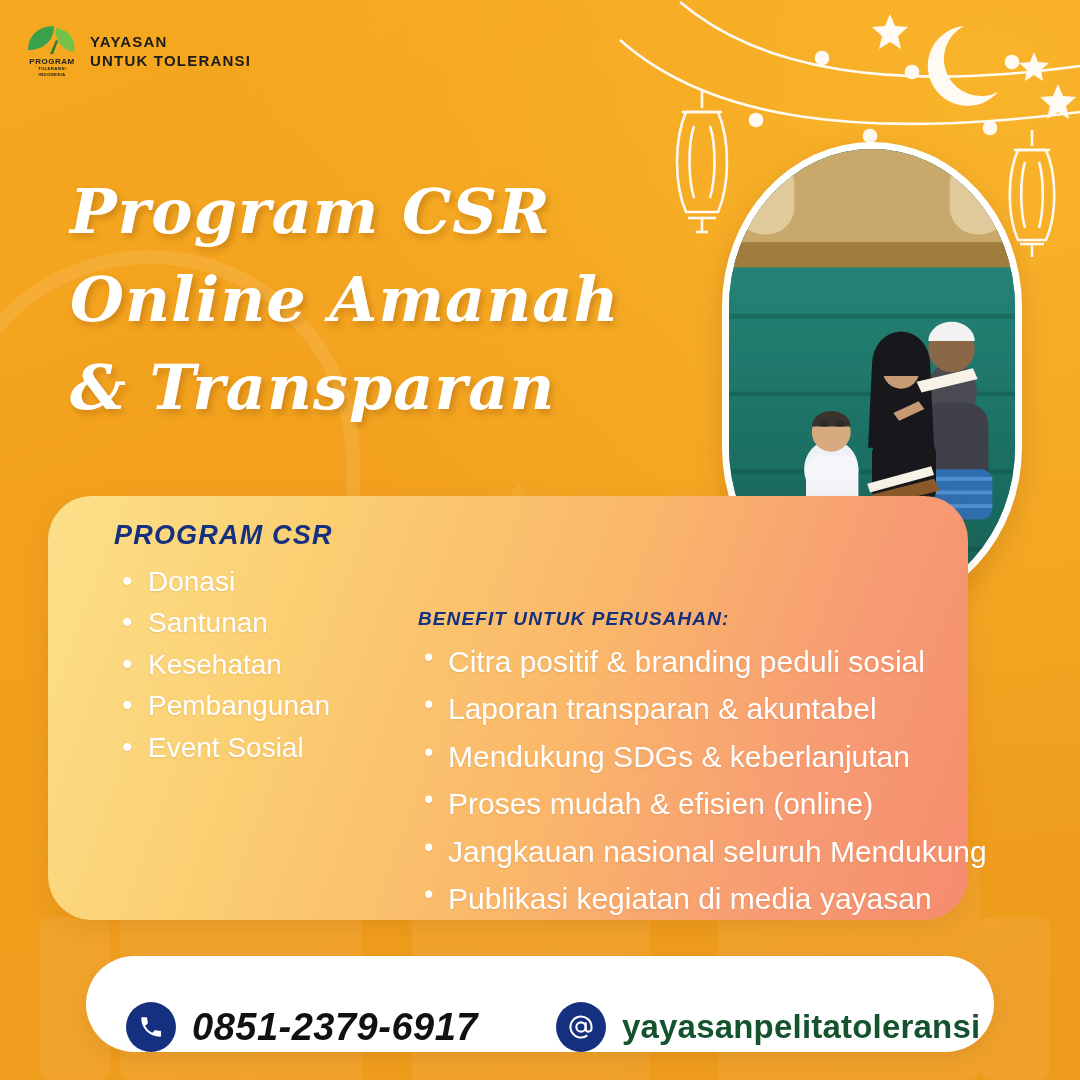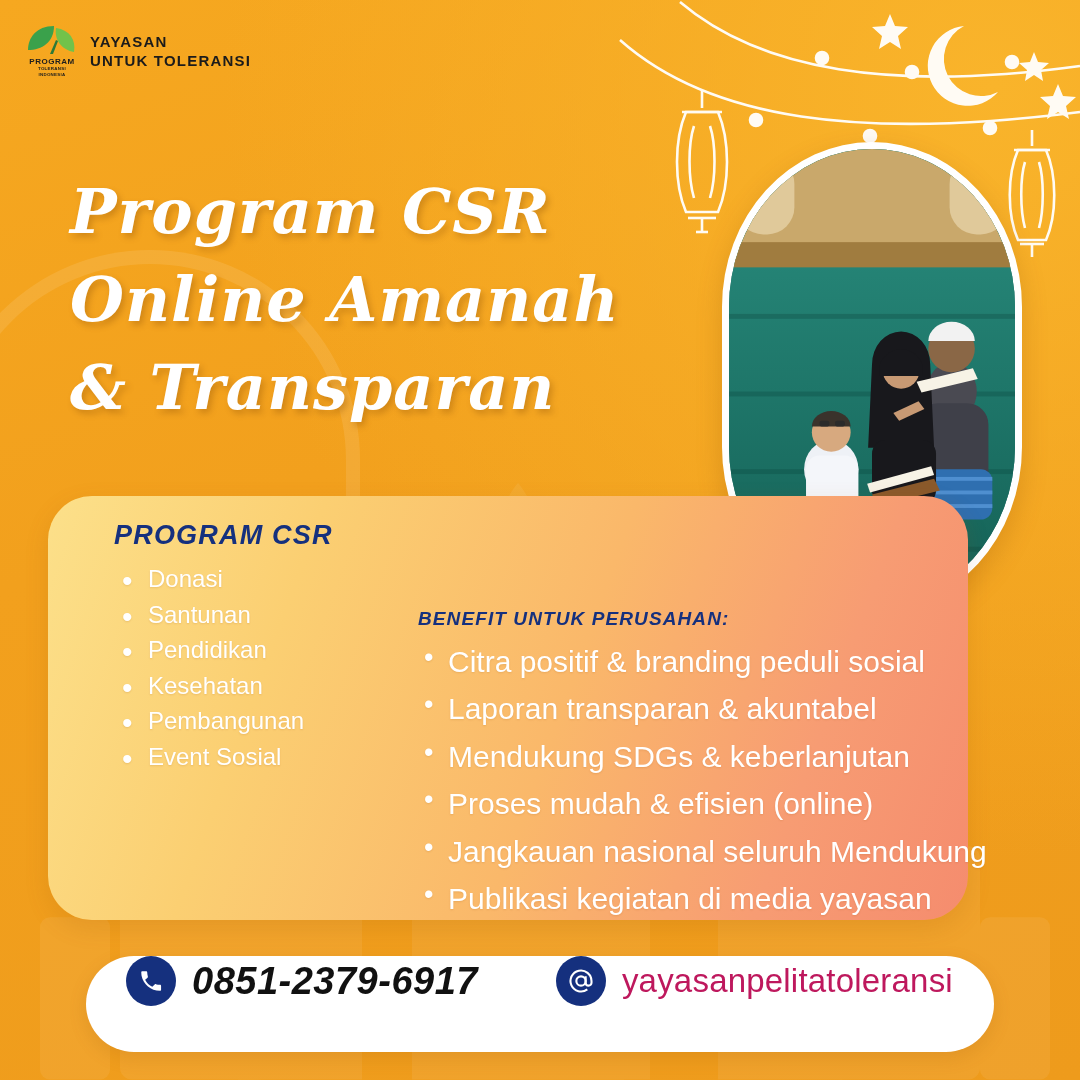--- a/index.html
+++ b/index.html
@@ -88,21 +88,21 @@
     box-shadow:0 8px 24px rgba(150,80,10,.14);
   }
 
   .col-left { position:absolute; left:66px; top:24px; width:330px; }
   .col-left .h {
     font-size:27px; font-weight:bold; font-style:italic;
     color:#15307E; letter-spacing:1.2px; margin-bottom:10px;
   }
   .col-left ul { list-style:none; }
   .col-left li {
-    font-size:24px; color:#ffffff; line-height:1.48;
+    font-size:28px; color:#ffffff; line-height:1.48;
     position:relative; padding-left:34px;
     text-shadow:0 1px 2px rgba(160,90,20,.18);
   }
   .col-left li:before {
     content:"\2022"; position:absolute; left:8px; top:-2px;
     font-size:30px; color:#ffffff;
   }
 
   .col-right { position:absolute; left:370px; top:112px; width:530px; }
   .col-right .h {
@@ -118,37 +118,37 @@
   }
   .col-right li:before {
     content:"\2022"; position:absolute; left:6px; top:-2px;
     font-size:27px; color:#ffffff;
   }
 
   
   .footer {
     position:absolute; left:86px; top:956px; width:908px; height:96px;
     background:#ffffff; border-radius:48px;
-    display:flex; align-items:flex-start;
+    display:flex; align-items:flex-end;
     box-shadow:0 6px 18px rgba(150,80,10,.16);
   }
   .f-item { display:flex; align-items:center; gap:16px; }
   .f-phone { margin-left:40px; }
   .f-ig { margin-left:78px; }
   .circ {
     width:50px; height:50px; border-radius:50%;
     background:#15307E; color:#fff;
     display:flex; align-items:center; justify-content:center;
     font-size:26px; flex:none;
   }
   .f-phone-text {
     font-size:38px; font-weight:bold; color:#111; letter-spacing:.5px;
     font-style:italic;
   }
-  .f-ig-text { font-size:33px; color:#be185d; letter-spacing:.2px; }
+  .f-ig-text { font-size:33px; color:#14532d; letter-spacing:.2px;font-weight:bold; }
 </style>
 </head>
 <body>
 
 <div class="bg"></div>
 
 <svg class="bg-mosque" viewBox="0 0 1080 660" preserveAspectRatio="none">
   <g fill="#ffffff" opacity="0.5">
     <path d="M540 120 c-8 -34 -22 -48 -22 -48 0 0 -14 14 -22 48 -50 22 -84 72 -84 130 l0 410 212 0 0 -410 c0 -58 -34 -108 -84 -130z"></path>
     <path d="M300 250 c-34 0 -62 28 -62 62 l0 348 124 0 0 -348 c0 -34 -28 -62 -62 -62z"></path>
@@ -289,21 +289,20 @@
   </svg>
 </div>
 
 <div class="card">
 
   <div class="col-left">
     <div class="h">PROGRAM CSR</div>
     <ul>
       <li>Donasi</li>
       <li>Santunan</li>
-      <li>Pendidikan</li>
       <li>Kesehatan</li>
       <li>Pembangunan</li>
       <li>Event Sosial</li>
     </ul>
   </div>
 
   <div class="col-right">
     <div class="h">BENEFIT UNTUK PERUSAHAN:</div>
     <ul>
       <li>Citra positif &amp; branding peduli sosial</li>

